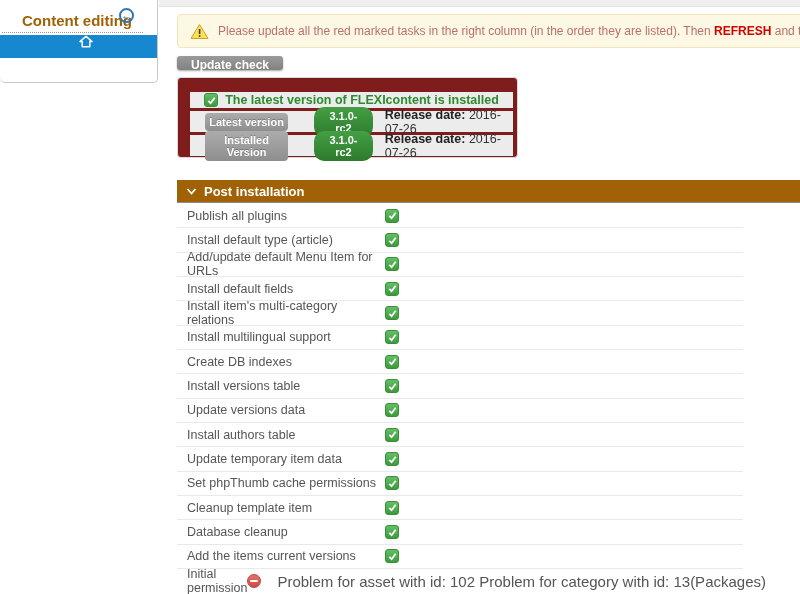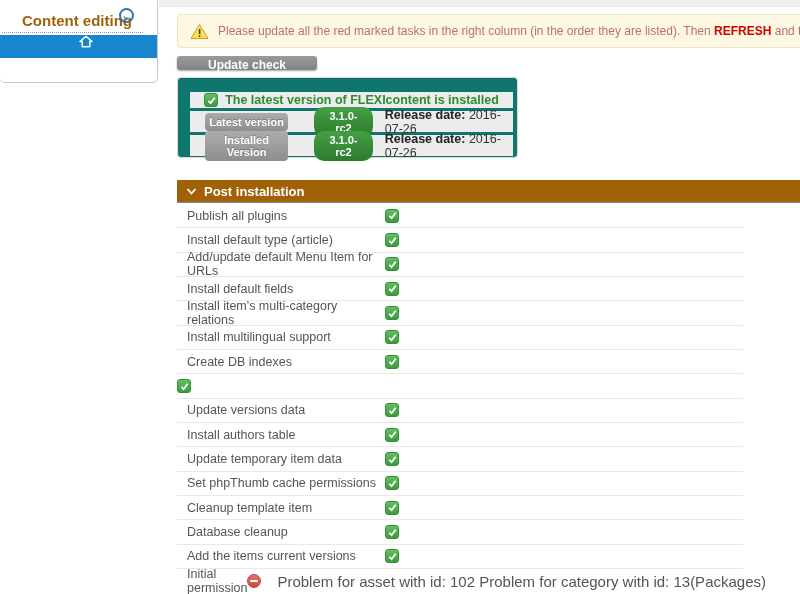--- a/index.html
+++ b/index.html
@@ -23,26 +23,26 @@
   .top-strip { position:absolute; left:159px; right:0; top:0; height:7px;
     background:#efefef; border-bottom:1px solid #e3e3e3; }
 
   .alert { position:absolute; left:177px; top:14px; width:640px; height:34px;
     background:#fcf8e3; border:1px solid #f0e5bd; border-radius:4px;
     display:flex; align-items:center; gap:9px; padding:0 12px; }
   .alert-text { font-size:12px; color:#bd6f6f; white-space:nowrap; }
   .alert-text b { color:#d30000; font-weight:bold; }
 
   .update-btn { position:absolute; left:177px; top:56px; height:14px;
-    padding:0 31px; background:linear-gradient(#9a9a9a,#828282); color:#fff;
+    padding:0 14px; background:linear-gradient(#9a9a9a,#828282); color:#fff;
     font-size:12px; font-weight:bold; line-height:19px; border-radius:3px;
     box-shadow:0 1px 2px rgba(0,0,0,.35); cursor:pointer; }
 
   .version-panel { position:absolute; left:177px; top:77px; width:341px; height:81px;
-    background:#0f766e; border:1px solid #d9d9d9; border-radius:4px;
+    background:#7f1d1d; border:1px solid #d9d9d9; border-radius:4px;
     padding:14px 4px 0 12px; box-shadow:inset 0 1px 2px rgba(0,0,0,.05); }
   .vrow { background:#ececec; margin-bottom:3px; display:flex; align-items:center; }
   .vrow-status { height:16px; justify-content:center; gap:7px;
     color:#2e8b2e; font-size:12.5px; font-weight:bold; }
   .vrow-version { height:21px; }
   .vbadge { display:inline-block; width:96px; margin-left:15px; text-align:center;
     background:linear-gradient(#acacac,#8e8e8e); color:#fff; font-size:11px;
     font-weight:bold; padding:3px 0; border-radius:4px;
     text-shadow:0 -1px 0 rgba(0,0,0,.25); }
   .vpill { display:inline-block; margin-left:26px; min-width:52px; text-align:center;
@@ -198,20 +198,21 @@
     <span class="task-label">Create DB indexes</span>
     <span class="check-icon">
       <svg width="9" height="9" viewBox="0 0 10 10">
           <polyline points="1.5,5.5 4,8 8.5,2" fill="none" stroke="#fff" stroke-width="2"></polyline>
         </svg>
     </span>
 
   </div>
 
   <div class="task-row">
+    <span class="task-label">Install versions table</span>
     <span class="check-icon">
       <svg width="9" height="9" viewBox="0 0 10 10">
           <polyline points="1.5,5.5 4,8 8.5,2" fill="none" stroke="#fff" stroke-width="2"></polyline>
         </svg>
     </span>
 
   </div>
 
   <div class="task-row">
     <span class="task-label">Update versions data</span>

